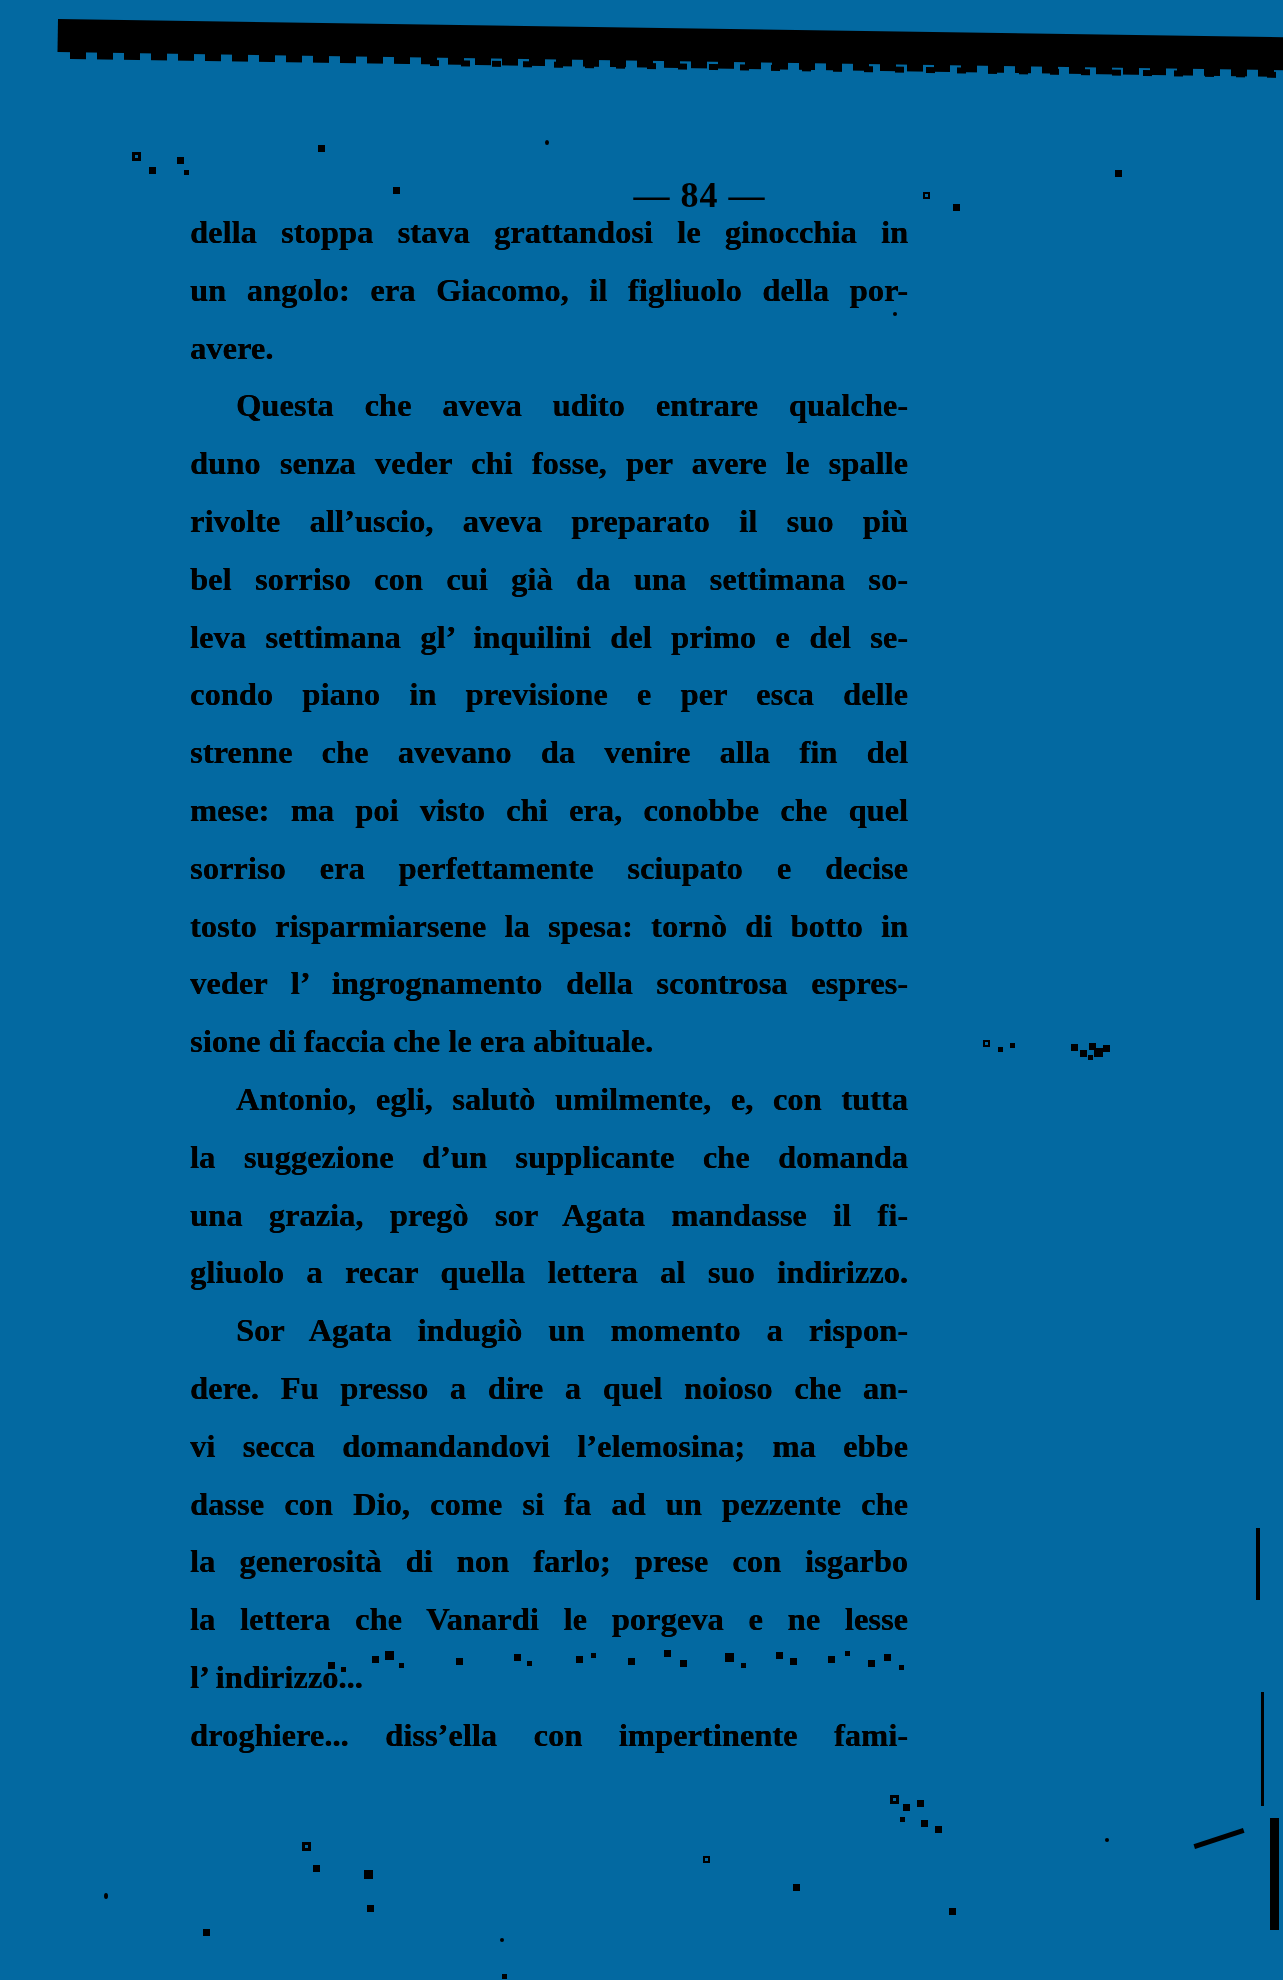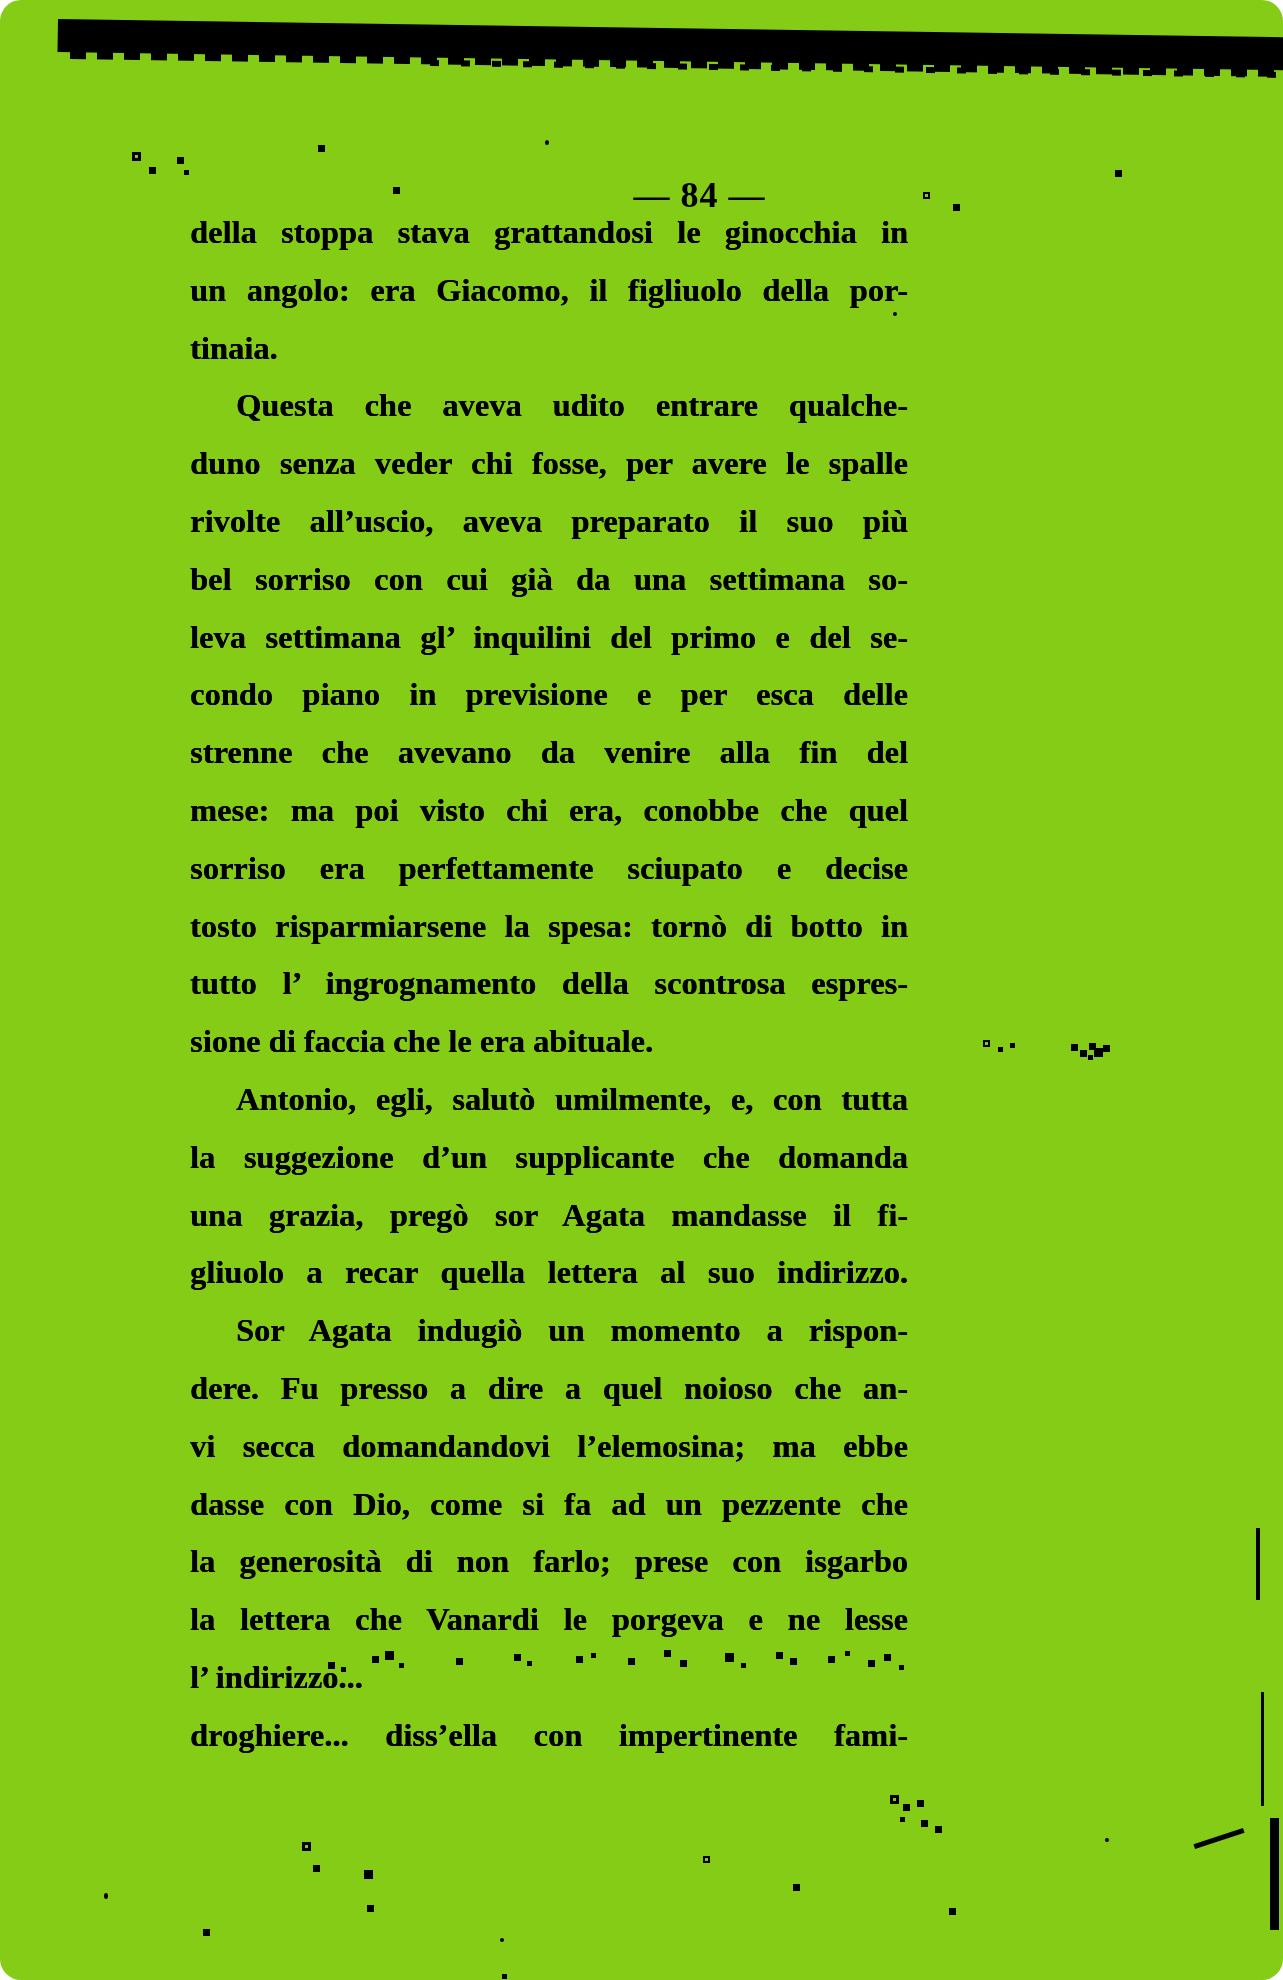--- a/index.html
+++ b/index.html
@@ -1,19 +1,19 @@
 <!DOCTYPE html>
 <html><head>
 <meta charset="utf-8">
 <style>
   html,body { margin:0; padding:0; background:#ffffff; }
   .page {
     position:relative; width:1283px; height:1980px;
-    background:#84cc16; overflow:hidden;
-    font-family:"Liberation Serif", serif; color:#000;border-radius:21px;
+    background:#0369a1; overflow:hidden;
+    font-family:"Liberation Serif", serif; color:#000;
   }
   
   .band-main {
     position:absolute; left:58px; top:19px; width:1420px; height:33px;
     background:#000; transform:rotate(0.85deg); transform-origin:0 0;
   }
   .band-fringe1 {
     position:absolute; left:70px; top:50px; width:1300px; height:9px;
     background:repeating-linear-gradient(90deg,#000 0 16px,transparent 16px 27px);
     transform:rotate(0.85deg); transform-origin:0 0;
@@ -72,32 +72,32 @@
 
   <div class="band-main"></div>
   <div class="band-fringe1"></div>
   <div class="band-fringe2"></div>
 
   <div class="header">— 84 —</div>
 
   <div class="textblock">
     <div class="line">della stoppa stava grattandosi le ginocchia in</div>
     <div class="line">un angolo: era Giacomo, il figliuolo della por-</div>
-    <div class="line end">tinaia.</div>
+    <div class="line end">avere.</div>
     <div class="line indent">Questa che aveva udito entrare qualche-</div>
     <div class="line">duno senza veder chi fosse, per avere le spalle</div>
     <div class="line">rivolte all’uscio, aveva preparato il suo più</div>
     <div class="line">bel sorriso con cui già da una settimana so-</div>
     <div class="line">leva settimana gl’ inquilini del primo e del se-</div>
     <div class="line">condo piano in previsione e per esca delle</div>
     <div class="line">strenne che avevano da venire alla fin del</div>
     <div class="line">mese: ma poi visto chi era, conobbe che quel</div>
     <div class="line">sorriso era perfettamente sciupato e decise</div>
     <div class="line">tosto risparmiarsene la spesa: tornò di botto in</div>
-    <div class="line">tutto l’ ingrognamento della scontrosa espres-</div>
+    <div class="line">veder l’ ingrognamento della scontrosa espres-</div>
     <div class="line end">sione di faccia che le era abituale.</div>
     <div class="line indent">Antonio, egli, salutò umilmente, e, con tutta</div>
     <div class="line">la suggezione d’un supplicante che domanda</div>
     <div class="line">una grazia, pregò sor Agata mandasse il fi-</div>
     <div class="line">gliuolo a recar quella lettera al suo indirizzo.</div>
     <div class="line indent">Sor Agata indugiò un momento a rispon-</div>
     <div class="line">dere. Fu presso a dire a quel noioso che an-</div>
     <div class="line">vi secca domandandovi l’elemosina; ma ebbe</div>
     <div class="line">dasse con Dio, come si fa ad un pezzente che</div>
     <div class="line">la generosità di non farlo; prese con isgarbo</div>

